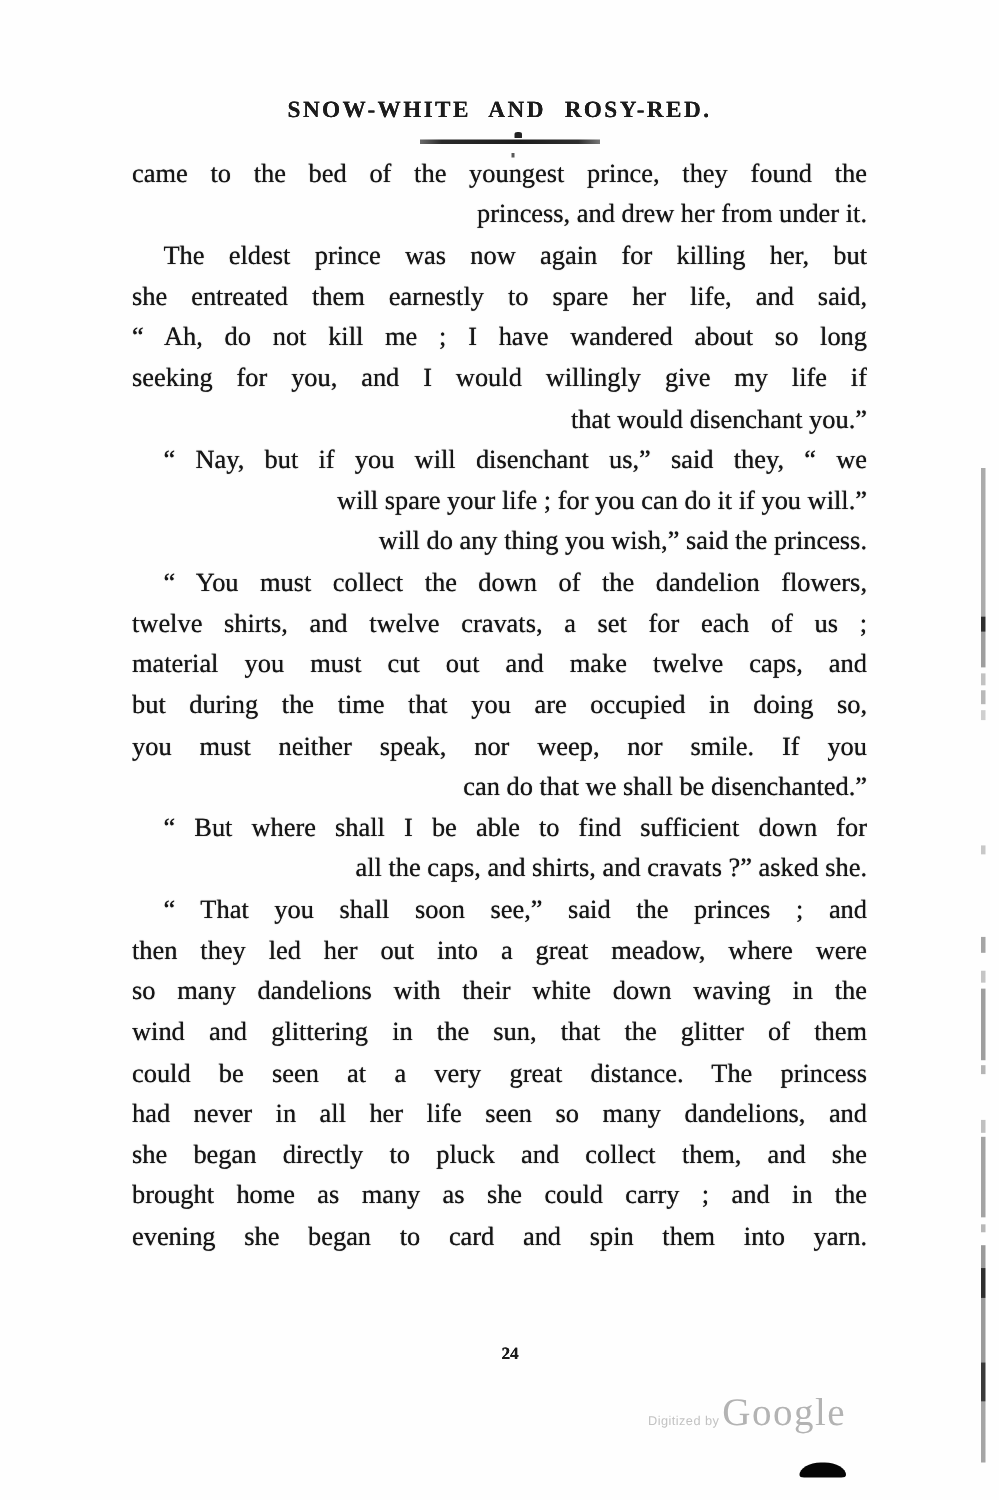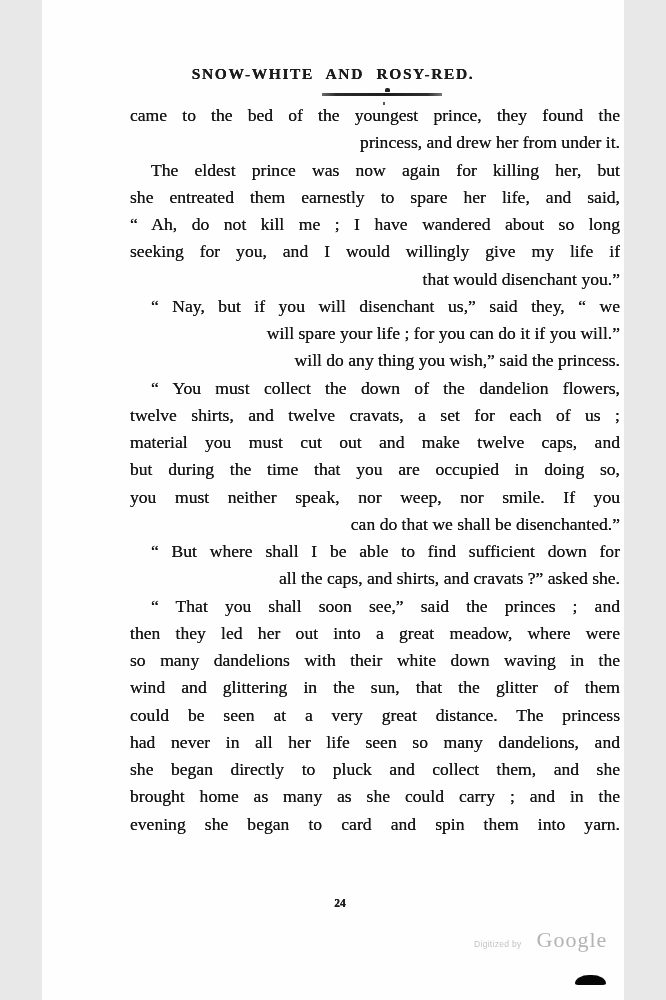--- a/index.html
+++ b/index.html
@@ -1,19 +1,19 @@
 <!DOCTYPE html>
 <html><head>
 <meta charset="utf-8">
 <style>
   html,body { margin:0; padding:0; background:#e8e8e8; }
   .page {
-    position:relative; width:534px; height:1000px; margin:0 auto;
+    position:relative; width:666px; height:1000px; margin:0 auto;
     background:#fefefe; overflow:hidden;
-    font-family:"Liberation Serif", serif; color:#161616;padding-left:48px;
+    font-family:"Liberation Serif", serif; color:#161616;
   }
   .header-title {
     position:absolute; top:65px; left:0; right:0; text-align:center;
     font-size:15.5px; font-weight:bold; letter-spacing:1.6px; word-spacing:7px;
     color:#1c1c1c; text-shadow:0 0 0.4px #000;
   }
   .orn-line { position:absolute; top:93px; left:280px; width:120px; height:2.5px;
     background:linear-gradient(to right,#6a6a6a 0%,#2a2a2a 12%,#1d1d1d 55%,#2e2e2e 88%,#777 100%); }
   .orn-tick { position:absolute; top:88px; left:343px; width:5px; height:4px;
     background:#222; border-radius:40% 40% 10% 10%; }
@@ -27,24 +27,24 @@
     text-align:justify; text-align-last:justify; box-sizing:border-box;
   }
   .line.indent { padding-left:21px; }
   .line.no-just { text-align:right; text-align-last:auto; }
   .page-number {
     position:absolute; top:897px; left:14px; right:0; text-align:center;
     font-size:11.5px; font-weight:bold; color:#1a1a1a; text-shadow:0 0 0.4px #000;
   }
   .watermark {
     position:absolute; top:927px; left:432px;
-    display:flex; align-items:baseline; gap:15px;
+    display:flex; align-items:baseline; gap:2px;
   }
   .wm-prefix { font-family:"Liberation Sans", sans-serif; font-size:8.5px; color:#c2c2c2; letter-spacing:0.3px; }
-  .wm-brand  { font-family:"Liberation Serif", serif; font-size:22px; color:#b3b3b3; letter-spacing:1px; }
+  .wm-brand  { font-family:"Liberation Serif", serif; font-size:26px; color:#b3b3b3; letter-spacing:1px; }
   .artifact-line {
     position:absolute; left:654px; top:312px; width:2.5px; height:663px;
     background:linear-gradient(to bottom,
       #ababab 0%, #ababab 14.9%,
       #2e2e2e 15%, #2e2e2e 16.4%,
       #9e9e9e 16.5%, #9e9e9e 20%,
       transparent 20.1%, transparent 20.6%,
       #c2c2c2 20.7%, #c2c2c2 21.8%,
       transparent 21.9%, transparent 22.3%,
       #b8b8b8 22.4%, #b8b8b8 23.7%,

